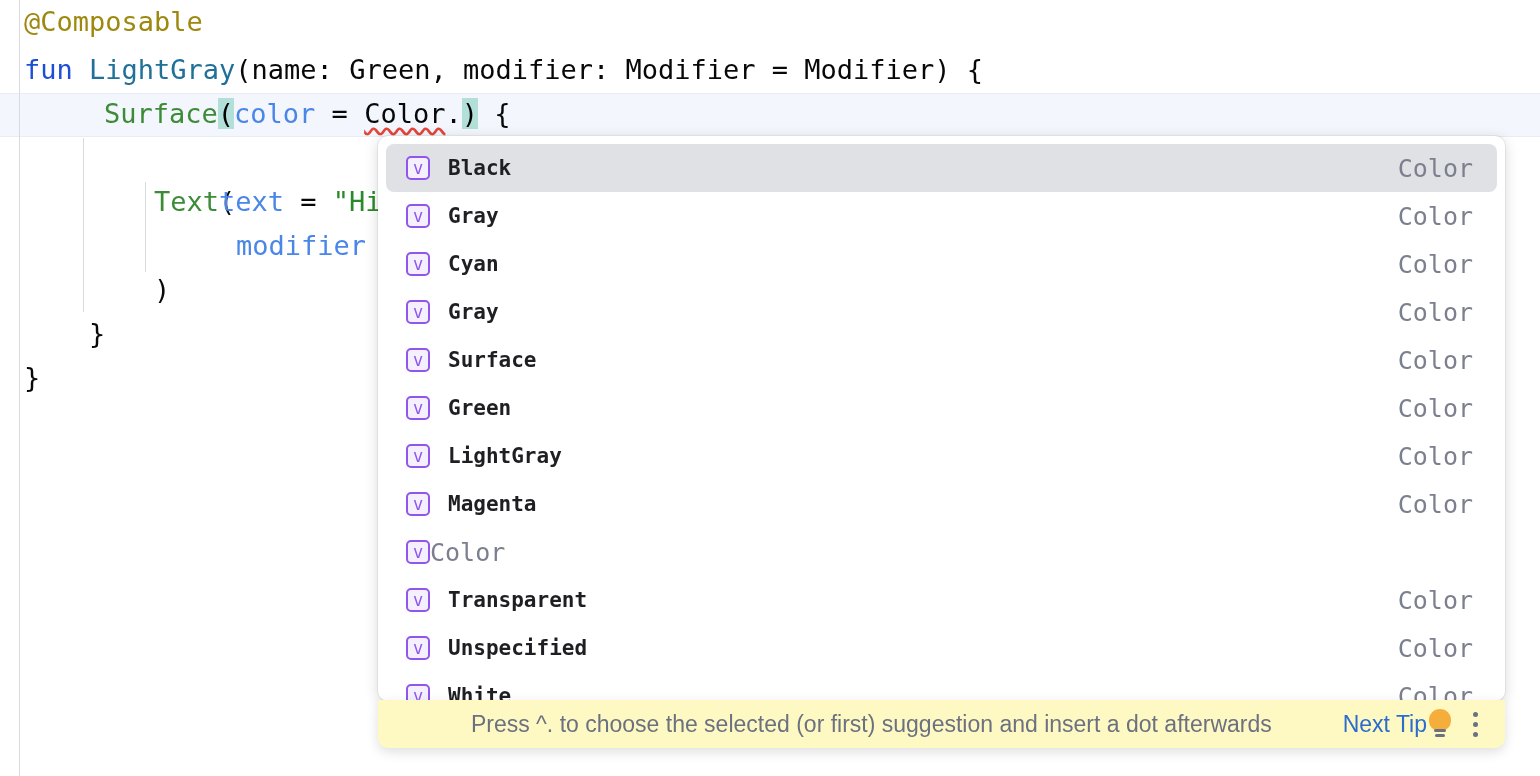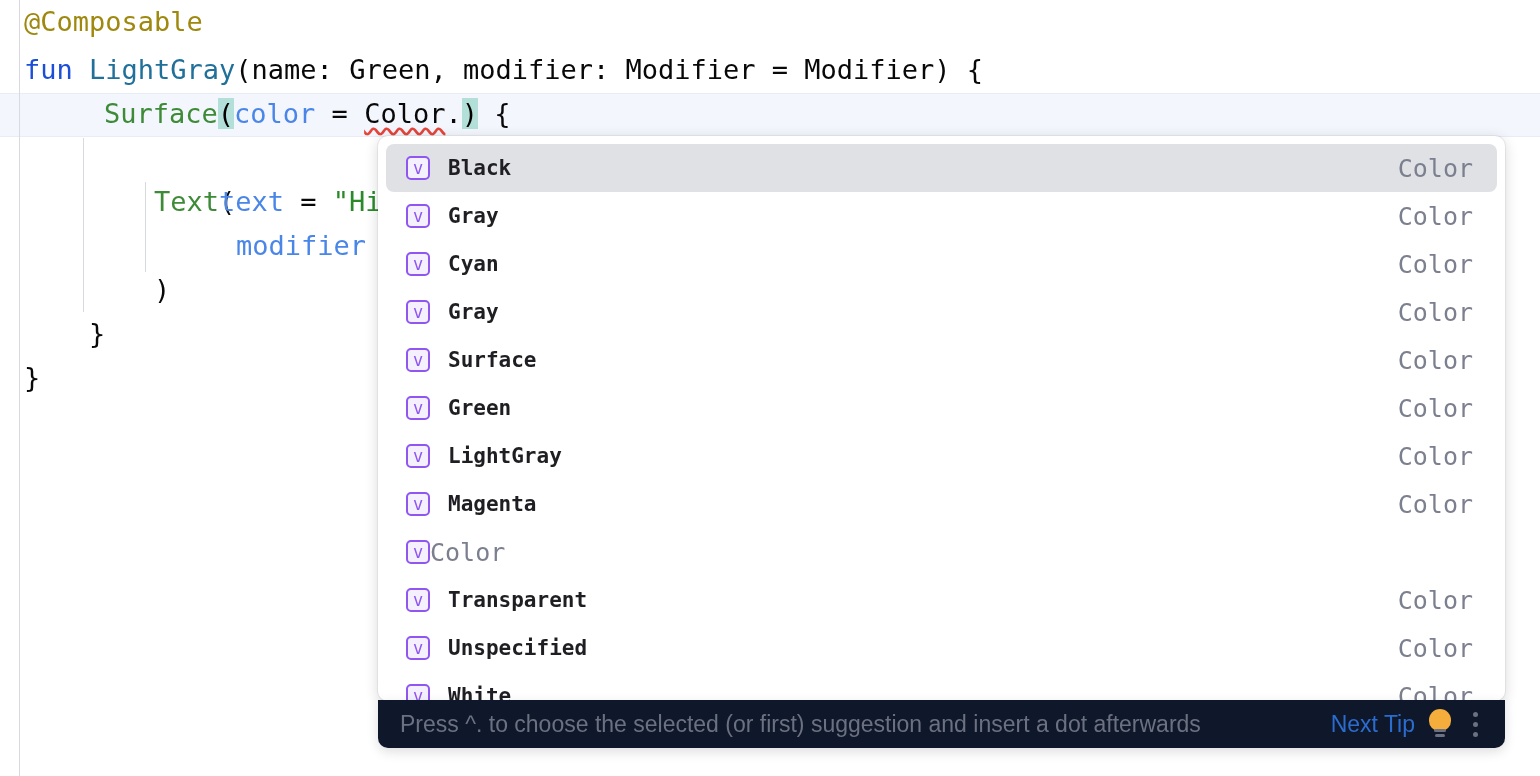--- a/index.html
+++ b/index.html
@@ -161,42 +161,42 @@
     white-space: pre;
   }
 
   
   #hint-bar {
     position: absolute;
     left: 378px;
     top: 700px;
     width: 1127px;
     height: 48px;
-    background: #0f172a;
+    background: #fef9c3;
     border-radius: 0 0 10px 10px;
     box-shadow: 0 4px 12px rgba(0,0,0,0.13);
     display: flex;
     align-items: center;
     box-sizing: border-box;
     padding: 0 14px 0 22px;
+    text-align: center;
   }
   .hint-text {
     font-family: "Liberation Sans", "DejaVu Sans", sans-serif;
     font-size: 23px;
     color: #6b7180;
     white-space: pre;
     flex: 1 1 auto;
   }
   .hint-link {
     font-family: "Liberation Sans", "DejaVu Sans", sans-serif;
     font-size: 23px;
     color: #2b6ccf;
     white-space: pre;
     cursor: pointer;
-    margin-right: 12px;
   }
   .bulb-icon {
     width: 26px;
     height: 30px;
     flex: 0 0 26px;
     position: relative;
     margin-right: 20px;
   }
   .bulb-icon .glass {
     position: absolute;

